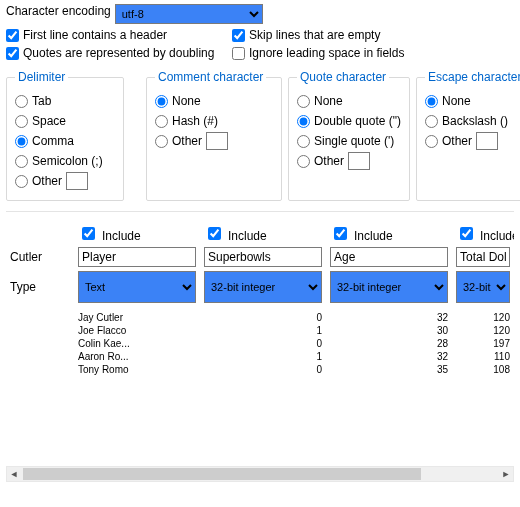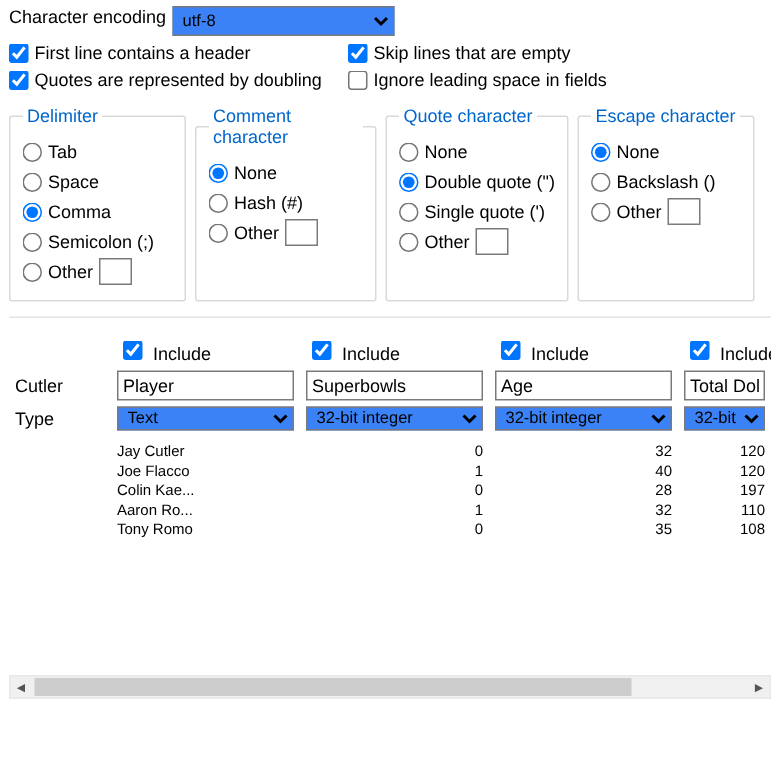--- a/index.html
+++ b/index.html
@@ -27,21 +27,21 @@
   .chk input { margin:0; }
   .fieldsets { display: flex; gap: 6px; margin-top: 6px; }
   fieldset {
     border: 1px solid #d9d9d9;
     border-radius: 2px;
     padding: 6px 8px 8px 8px;
     margin: 0;
     flex: 0 0 auto;
   }
   fieldset.fs-delim { width: 118px; }
-  fieldset.fs-comment { width: 121px; }
+  fieldset.fs-comment { width: 136px; margin-left: 16px; }
   fieldset.fs-quote { width: 122px; }
   fieldset.fs-escape { width: 118px; }
   legend {
     color: #0066cc;
     padding: 0 3px;
     font-size: 12px;
   }
   .radio { display: flex; align-items: center; gap: 4px; margin: 2px 0; height: 18px;}
   .radio input { margin:0; }
   .other-box {
@@ -74,21 +74,21 @@
   .col-cell { border-left: 2px solid #e6e6e6; }
   .include-cell { display:flex; align-items:flex-end; gap:4px;}
   .heading-input {
     width: 100%;
     border: 1px solid #7a7a7a;
     height: 20px;
     font-size: 12px;
     padding: 0 3px;
     background:#fff;
   }
-  .type-select { width:100%; height:16px; }
+  .type-select { width:100%; height:32px; }
   .data-area { margin-top:6px; }
   table.data {
     border-collapse: collapse;
     width: 100%;
     table-layout: fixed;
   }
   table.data td {
     padding: 1px 4px;
     font-size: 10px;
     white-space: nowrap;
@@ -293,21 +293,21 @@
             <td></td>
             <td>Jay Cutler</td>
             <td class="num">0</td>
             <td class="num">32</td>
             <td class="num">120</td>
           </tr>
           <tr>
             <td></td>
             <td>Joe Flacco</td>
             <td class="num">1</td>
-            <td class="num">40</td>
+            <td class="num">30</td>
             <td class="num">120</td>
           </tr>
           <tr>
             <td></td>
             <td>Colin Kae...</td>
             <td class="num">0</td>
             <td class="num">28</td>
             <td class="num">197</td>
           </tr>
           <tr>

